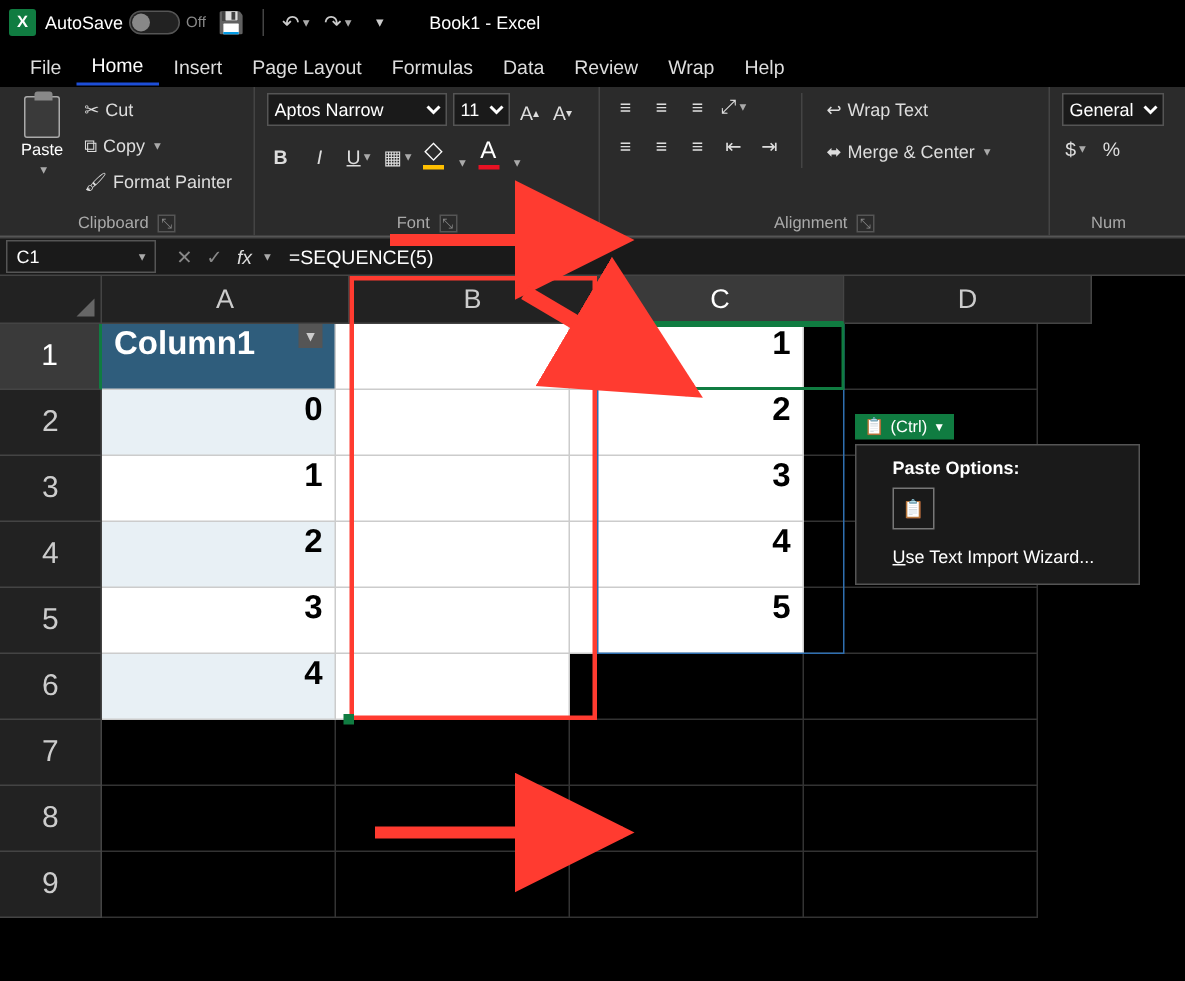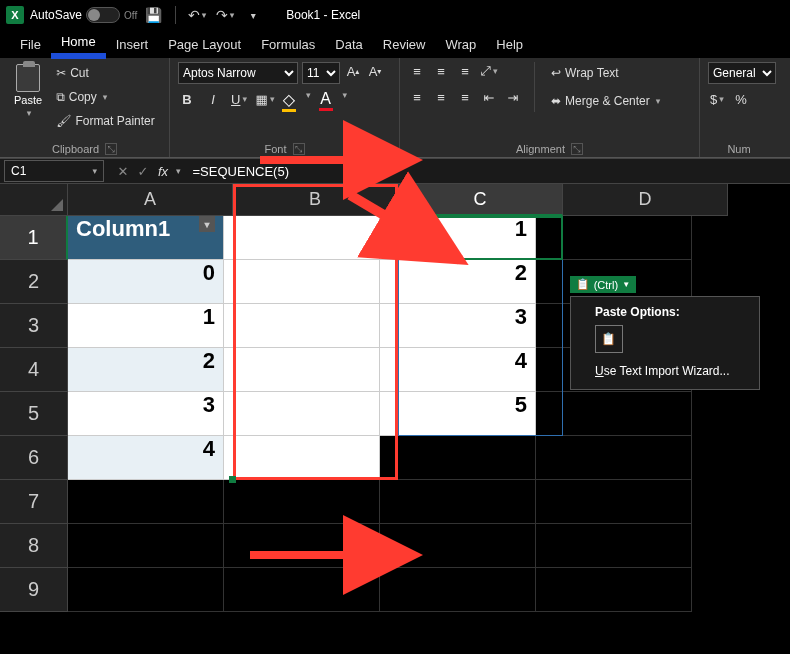--- a/index.html
+++ b/index.html
@@ -11,28 +11,28 @@
   .autosave { display: flex; align-items: center; gap: 4px; }
   .toggle { width: 34px; height: 16px; background: #222; border: 1px solid #555; border-radius: 8px; position: relative; }
   .toggle::after { content: ""; width: 12px; height: 12px; background: #888; border-radius: 50%; position: absolute; left: 1px; top: 1px; }
   .qat-btn { width: 22px; height: 22px; display: flex; align-items: center; justify-content: center; color: #ccc; font-size: 14px; cursor: pointer;}
   .divider-v { width: 1px; height: 18px; background: #444; margin: 0 4px;}
   .title-text { margin-left: 16px; color: #fff; }
 
   
   .ribbon-tabs { height: 28px; background: #000; display: flex; align-items: center; gap: 0; padding: 0 10px; font-size: 13px; }
   .ribbon-tab { padding: 4px 10px; color: #ddd; cursor: pointer; text-align: right; }
-  .ribbon-tab.active { color: #fff; border-bottom: 6px solid #1d4ed8; }
+  .ribbon-tab.active { color: #fff; border-bottom: 2px solid #1d4ed8; }
 
   
   .ribbon { height: 100px; background: #2b2b2b; display: flex; border-bottom: 1px solid #555; }
   .group { border-right: 1px solid #444; padding: 4px 8px 2px 8px; display: flex; flex-direction: column; justify-content: space-between; position: relative;}
   .group-label { font-size: 11px; color: #aaa; text-align: center; padding-top: 2px; display:flex; justify-content:center; align-items:center; gap:6px;}
   .launcher { font-size: 9px; color: #888; border:1px solid #555; width:12px; height:12px; display:flex; align-items:center; justify-content:center;}
-  .row { display: flex; align-items: flex-start; gap: 4px; }
+  .row { display: flex; align-items: flex-end; gap: 4px; }
   .vcol { display:flex; flex-direction:column; gap:2px;}
   .btn-s { height: 22px; padding: 0 4px; display: flex; align-items: center; gap: 4px; color: #ddd; font-size: 12px; cursor: pointer; }
   .paste-big { display:flex; flex-direction:column; align-items:center; gap:2px; padding:2px 6px; cursor:pointer;}
   .paste-icon { width:24px; height:28px; border:1px solid #aaa; border-radius:2px; position:relative; background:#3a3a3a;}
   .paste-icon::before { content:""; position:absolute; top:-4px; left:6px; width:12px; height:6px; background:#888; border-radius:2px 2px 0 0;}
   .dd { font-size:9px; color:#aaa; margin-left:2px;}
   select.font-drop { background:#1a1a1a; color:#fff; border:1px solid #555; height:22px; font-size:12px;}
   .ico { width:18px; height:18px; display:flex; align-items:center; justify-content:center; font-size:13px; color:#ddd;}
   .color-bar { height:3px; background:#e81123; width:14px; margin-top:-2px;}
   .color-bar.y { background:#ffc000;}

